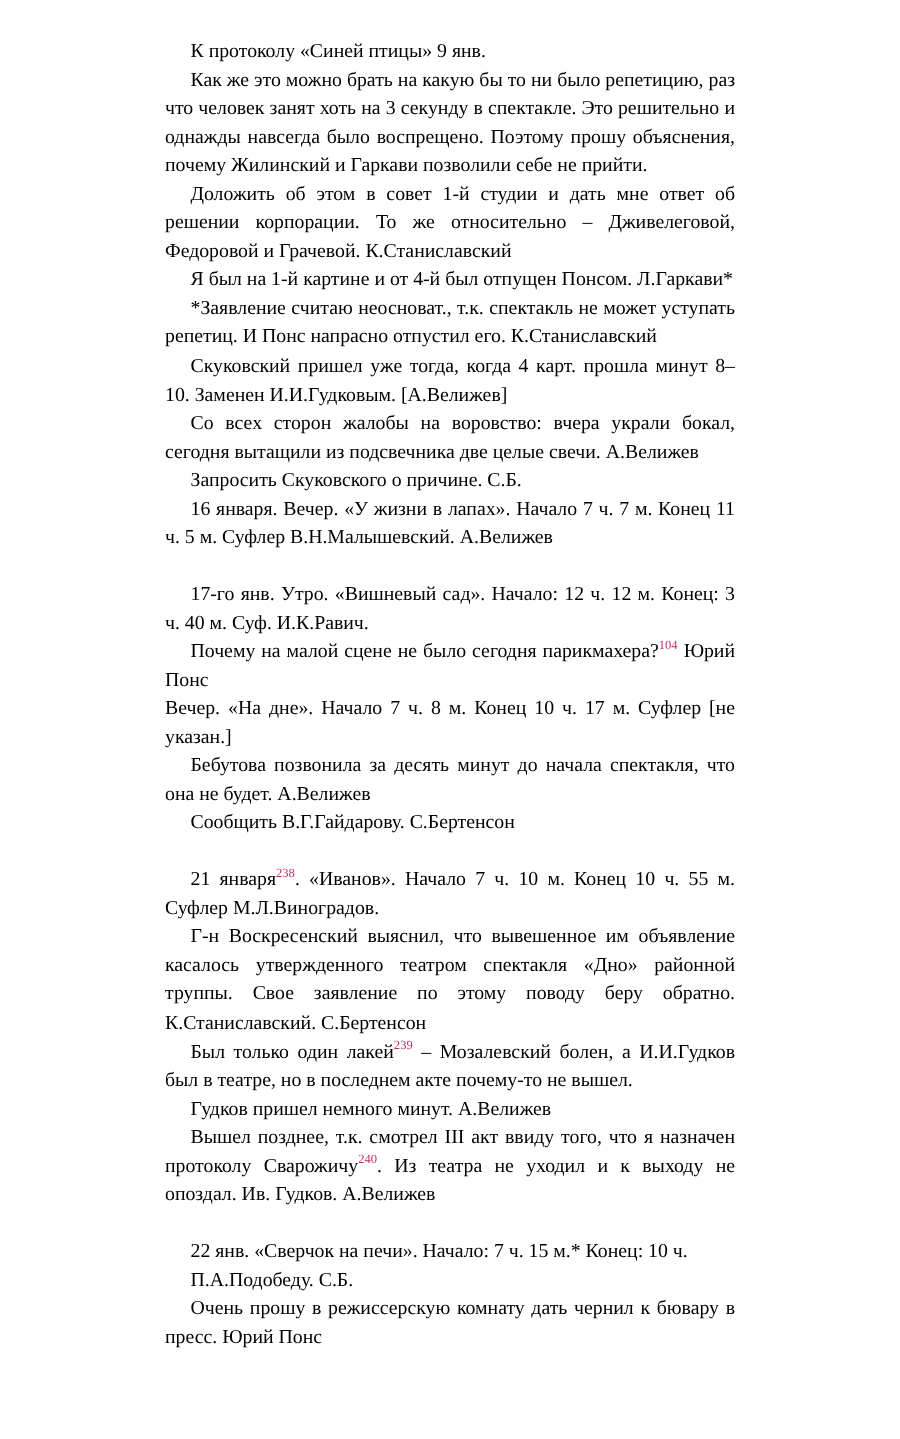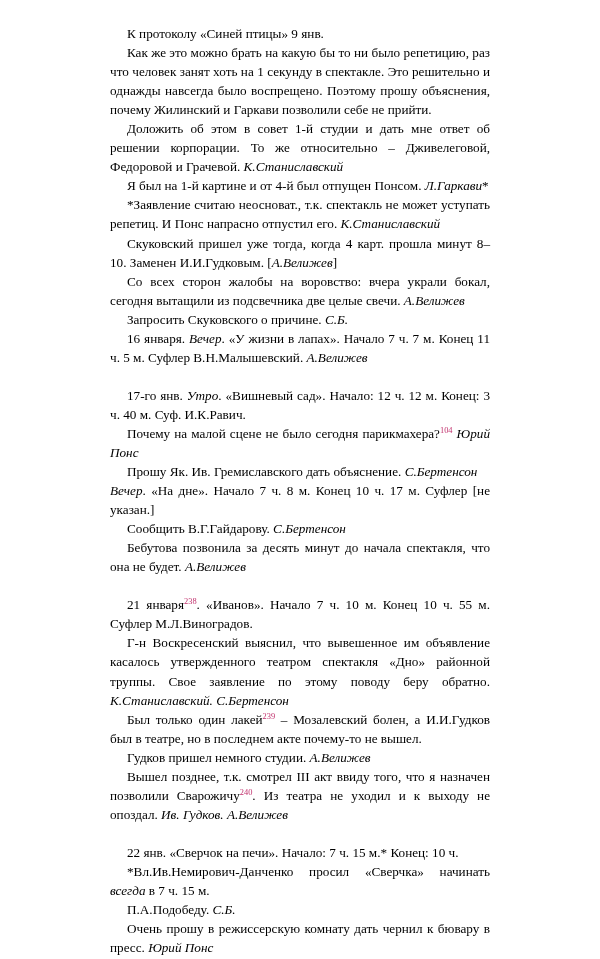--- a/index.html
+++ b/index.html
@@ -30,57 +30,54 @@
     hyphens: manual;
     -webkit-hyphens: manual;
   }
   .para.noindent {
     text-indent: 0;
   }
   .gap {
     height: 19px;
   }
   .it {
-    font-style: italic;
   }
   .fn {
     color: #c0306c;
     font-size: 8.4px;
     vertical-align: super;
     line-height: 0;
     font-style: normal;
   }
 </style>
 </head>
 <body>
 
 <div id="page">
   <div id="body-text">
       <p class="para"><span>К протоколу «Синей птицы» 9 янв.</span></p>
-      <p class="para"><span>Как же это можно брать на какую бы то ни было репетицию, раз что человек занят хоть на 1 секунду в спектакле. Это решительно и однажды навсегда было воспрещено. Поэтому прошу объяснения, почему Жилинский и Гаркави позволили себе не прийти.</span></p>
+      <p class="para"><span>Как же это можно брать на какую бы то ни было репетицию, раз что человек занят хоть на 3 секунду в спектакле. Это решительно и однажды навсегда было воспрещено. Поэтому прошу объяснения, почему Жилинский и Гаркави позволили себе не прийти.</span></p>
       <p class="para"><span>Доложить об этом в совет 1-й студии и дать мне ответ об решении корпорации. То же относительно – Дживелеговой, Федоровой и Грачевой. </span><span class="it">К.Станиславский</span></p>
       <p class="para"><span>Я был на 1-й картине и от 4-й был отпущен Понсом. </span><span class="it">Л.Гаркави</span><span>*</span></p>
       <p class="para"><span>*Заявление считаю неосноват., т.к. спектакль не может уступать репетиц. И Понс напрасно отпустил его. </span><span class="it">К.Станиславский</span></p>
       <p class="para"><span>Скуковский пришел уже тогда, когда 4 карт. прошла минут 8–10. Заменен И.И.Гудковым. [</span><span class="it">А.Велижев</span><span>]</span></p>
       <p class="para"><span>Со всех сторон жалобы на воровство: вчера украли бокал, сегодня вытащили из подсвечника две целые свечи. </span><span class="it">А.Велижев</span></p>
       <p class="para"><span>Запросить Скуковского о причине. </span><span class="it">С.Б.</span></p>
       <p class="para"><span>16 января. </span><span class="it">Вечер</span><span>. «У жизни в лапах». Начало 7 ч. 7 м. Конец 11 ч. 5 м. Суфлер В.Н.Малышевский. </span><span class="it">А.Велижев</span></p>
       <div class="gap"></div>
       <p class="para"><span>17-го янв. </span><span class="it">Утро</span><span>. «Вишневый сад». Начало: 12 ч. 12 м. Конец: 3 ч. 40 м. Суф. И.К.Равич.</span></p>
       <p class="para"><span>Почему на малой сцене не было сегодня парикмахера?</span><span class="fn">104</span><span> </span><span class="it">Юрий Понс</span></p>
-      <p class="para"><span>Прошу Як. Ив. Гремиславского дать объяснение. </span><span class="it">С.Бертенсон</span></p>
       <p class="para noindent"><span class="it">Вечер</span><span>. «На дне». Начало 7 ч. 8 м. Конец 10 ч. 17 м. Суфлер [не указан.]</span></p>
+      <p class="para"><span>Бебутова позвонила за десять минут до начала спектакля, что она не будет. </span><span class="it">А.Велижев</span></p>
       <p class="para"><span>Сообщить В.Г.Гайдарову. </span><span class="it">С.Бертенсон</span></p>
-      <p class="para"><span>Бебутова позвонила за десять минут до начала спектакля, что она не будет. </span><span class="it">А.Велижев</span></p>
       <div class="gap"></div>
       <p class="para"><span>21 января</span><span class="fn">238</span><span>. «Иванов». Начало 7 ч. 10 м. Конец 10 ч. 55 м. Суфлер М.Л.Виноградов.</span></p>
       <p class="para"><span>Г-н Воскресенский выяснил, что вывешенное им объявление касалось утвержденного театром спектакля «Дно» районной труппы. Свое заявление по этому поводу беру обратно. </span><span class="it">К.Станиславский. С.Бертенсон</span></p>
       <p class="para"><span>Был только один лакей</span><span class="fn">239</span><span> – Мозалевский болен, а И.И.Гудков был в театре, но в последнем акте почему-то не вышел.</span></p>
-      <p class="para"><span>Гудков пришел немного студии. </span><span class="it">А.Велижев</span></p>
-      <p class="para"><span>Вышел позднее, т.к. смотрел III акт ввиду того, что я назначен позволили Сварожичу</span><span class="fn">240</span><span>. Из театра не уходил и к выходу не опоздал. </span><span class="it">Ив. Гудков. А.Велижев</span></p>
+      <p class="para"><span>Гудков пришел немного минут. </span><span class="it">А.Велижев</span></p>
+      <p class="para"><span>Вышел позднее, т.к. смотрел III акт ввиду того, что я назначен протоколу Сварожичу</span><span class="fn">240</span><span>. Из театра не уходил и к выходу не опоздал. </span><span class="it">Ив. Гудков. А.Велижев</span></p>
       <div class="gap"></div>
       <p class="para"><span>22 янв. «Сверчок на печи». Начало: 7 ч. 15 м.* Конец: 10 ч.</span></p>
-      <p class="para"><span>*Вл.Ив.Немирович-Данченко просил «Сверчка» начинать </span><span class="it">всегда</span><span> в 7 ч. 15 м.</span></p>
       <p class="para"><span>П.А.Подобеду. </span><span class="it">С.Б.</span></p>
       <p class="para"><span>Очень прошу в режиссерскую комнату дать чернил к бювару в пресс. </span><span class="it">Юрий Понс</span></p>
       <div class="gap"></div>
     </div>
 </div>
 
 </body></html>

